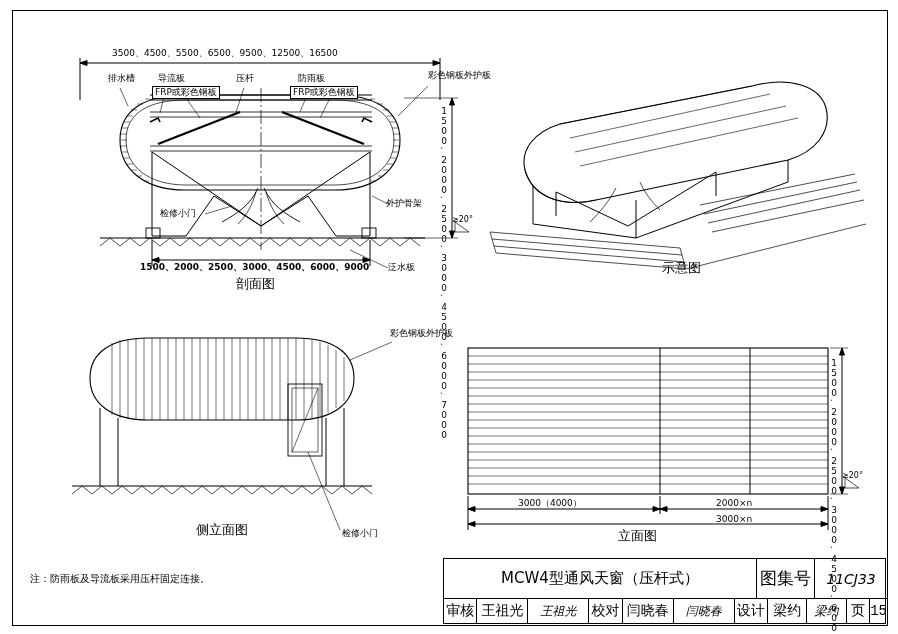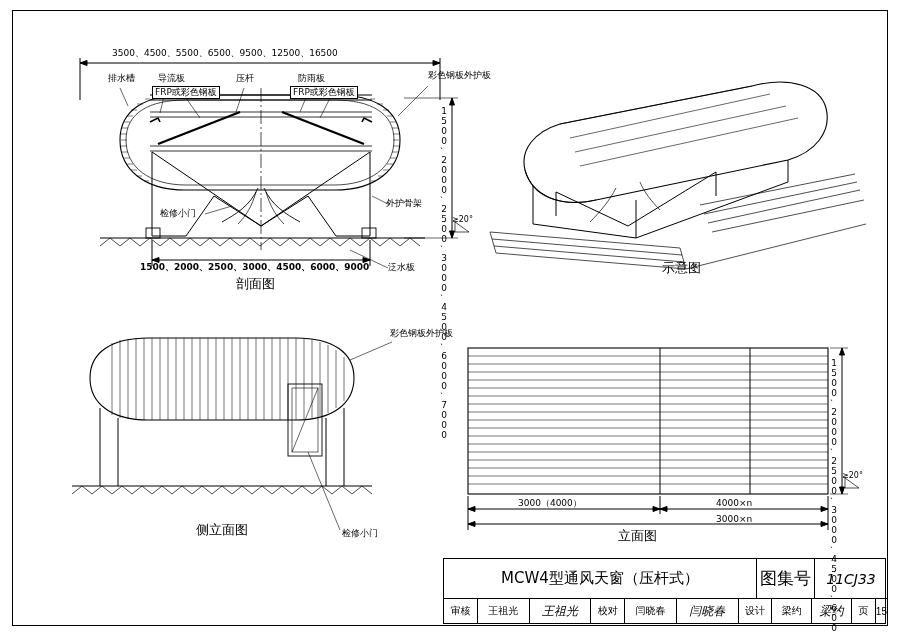--- a/index.html
+++ b/index.html
@@ -28,21 +28,21 @@
   .cap{font-size:13px;font-family:"DejaVu Sans", sans-serif;}
   .note{position:absolute;font-size:10px;font-family:"DejaVu Sans", sans-serif;}
 
   
   .tb{position:absolute;left:443px;top:558px;width:443px;height:66px;border:1.5px solid #000;box-sizing:border-box;}
   .tb-top{position:absolute;left:0;top:0;width:443px;height:40px;box-sizing:border-box;border-bottom:1.2px solid #000;display:flex;}
   .tb-title{flex:1;display:flex;align-items:center;justify-content:center;font-size:15px;font-family:"DejaVu Sans", sans-serif;border-right:1.2px solid #000;box-sizing:border-box;}
   .tb-setlabel{width:58px;display:flex;align-items:center;justify-content:center;font-size:17px;font-family:"DejaVu Sans", sans-serif;border-right:1.2px solid #000;box-sizing:border-box;}
   .tb-setno{width:72px;display:flex;align-items:center;justify-content:center;font-size:14px;font-family:"DejaVu Sans", sans-serif;box-sizing:border-box;font-style:italic;}
   .tb-bot{position:absolute;left:0;top:40px;width:443px;height:24px;display:flex;box-sizing:border-box;}
-  .tb-cell{display:flex;align-items:center;justify-content:center;font-size:10px;font-family:Liberation Sans, sans-serif;border-right:1.2px solid #000;box-sizing:border-box;height:100%;}
+  .tb-cell{display:flex;align-items:center;justify-content:center;font-size:14px;font-family:Liberation Mono, monospace;border-right:1.2px solid #000;box-sizing:border-box;height:100%;}
   .sig{font-family:"DejaVu Serif", serif;font-style:italic;font-size:12px;}
   .tb-cell:last-child{border-right:none;}
 </style>
 </head>
 <body>
 
 <div class="sheet">
 
   <div class="frame"></div>
 
@@ -313,26 +313,27 @@
 
   <div class="lbl cap" style="left:236px;top:278px;">剖面图</div>
 
   <div class="lbl cap" style="left:662px;top:262px;">示意图</div>
 
   <div class="lbl lbl-cn" style="left:390px;top:328px;text-align:center;">彩色钢板外护板</div>
   <div class="lbl lbl-cn" style="left:342px;top:528px;">检修小门</div>
   <div class="lbl cap" style="left:196px;top:524px;">侧立面图</div>
 
   <div class="lbl lbl-cn" style="left:518px;top:498px;">3000（4000）</div>
-  <div class="lbl lbl-cn" style="left:716px;top:498px;">4000×n</div>
+  <div class="lbl lbl-cn" style="left:716px;top:498px;">2000×n</div>
   <div class="lbl lbl-cn" style="left:716px;top:514px;">3000×n</div>
   <div class="vert lbl-cn" style="position:absolute;left:828px;top:358px;">1500、2000、2500、3000、4500、6000、7000</div>
   <div class="lbl lbl-cn" style="left:842px;top:470px;font-size:8px;">≥20°</div>
   <div class="lbl cap" style="left:618px;top:530px;">立面图</div>
 
+  <div class="note" style="left:30px;top:572px;">注：防雨板及导流板采用压杆固定连接。</div>
 
   <div class="tb">
     <div class="tb-top">
       <div class="tb-title">MCW4型通风天窗（压杆式）</div>
       <div class="tb-setlabel">图集号</div>
       <div class="tb-setno">11CJ33</div>
     </div>
     <div class="tb-bot">
       <div class="tb-cell" style="width:34px;">审核</div>
       <div class="tb-cell" style="width:52px;">王祖光</div>

